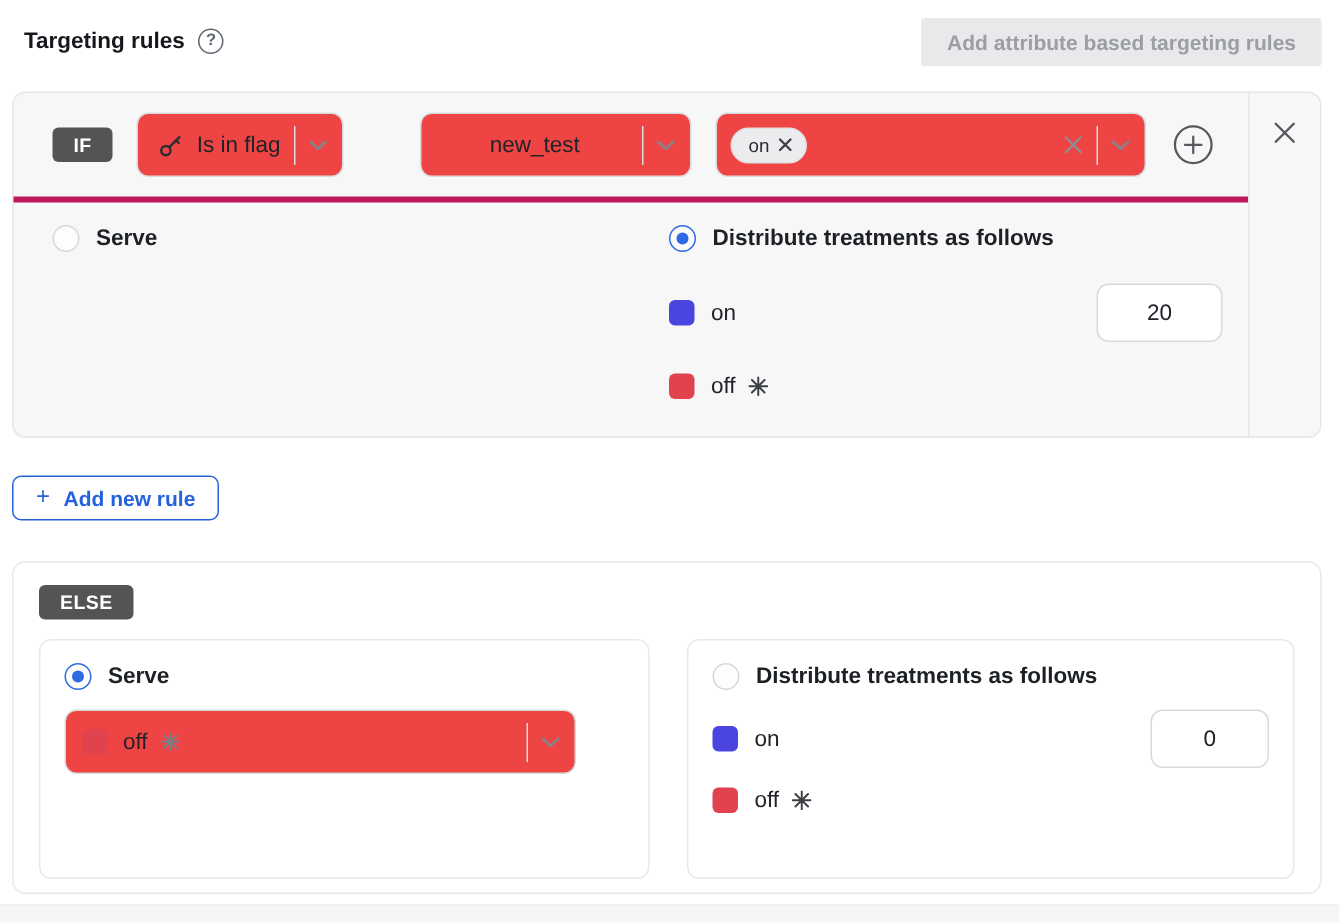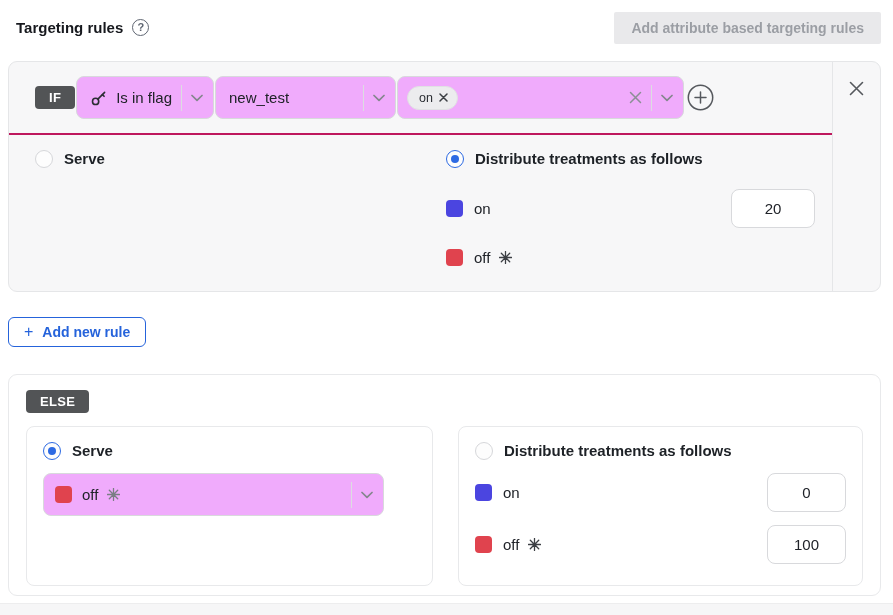--- a/index.html
+++ b/index.html
@@ -39,21 +39,21 @@
   }
 
   
   .badge {
     display: inline-block; background: #525456; color: #ffffff;
     font-size: 13px; font-weight: bold; letter-spacing: .3px;
     padding: 4px 14px; border-radius: 4px;
   }
   .select-control {
     display: inline-flex; align-items: center;
-    background: #f0abfc; border: 1px solid #d8d9dc; border-radius: 8px;
+    background: #ef4444; border: 1px solid #d8d9dc; border-radius: 8px;
     height: 43px; padding: 0 10px 0 13px; font-size: 15px; color: #202329;
   }
   .control-divider { width: 1px; height: 26px; background: #dcdde0; margin: 0 9px 0 9px; flex: none; }
   .chev { flex: none; }
   .spacer { flex: 1; }
   .swatch { width: 17px; height: 17px; border-radius: 4px; flex: none; }
   .treatment-label { font-size: 15px; color: #202329; margin-left: 11px; }
   .default-star { margin-left: 9px; display: inline-flex; }
   .pct-input {
     width: 84px; height: 39px; text-align: center;
@@ -75,27 +75,28 @@
 
   
   .rule-card {
     margin: 17px 12px 0 8px;
     background: #f7f7f8;
     border: 1px solid #e5e6e8; border-radius: 9px;
     display: flex; height: 231px;
   }
   .rule-main { flex: 1; min-width: 0; }
   .if-row {
-    display: flex; align-items: center; gap: 1px;
+    display: flex; align-items: center; gap: 16px;
     padding: 0 20px 0 26px; height: 73px;
-    border-bottom: 2px solid #be185d;
+    border-bottom: 4px solid #be185d;
+    text-align: center;
   }
   .matcher-select { gap: 0; }
   .matcher-select .m-label { margin-left: 8px; }
-  .flag-select { width: 181px; }
+  .flag-select { width: 181px; margin-left: 35px; }
   .flag-select .f-label { flex: 1; }
   .tag-select { width: 287px; padding-left: 9px; }
   .chip {
     display: inline-flex; align-items: center; gap: 6px;
     background: #ececee; border: 1px solid #e0e1e3; border-radius: 999px;
     padding: 4px 9px 4px 11px; font-size: 12.5px; color: #2b2e33;
   }
   .icon-btn { background: none; border: none; padding: 2px; display: inline-flex; align-items: center; justify-content: center; }
   .rule-body { display: flex; padding: 15px 17px 0 26px; }
   .rule-body-left { width: 411px; flex: none; }
@@ -312,21 +313,20 @@
 
       <div class="dist-row">
         <span class="swatch" style="background: rgb(224, 67, 78);"></span>
         <span class="treatment-label">off</span>
         <span class="default-star">
           <svg width="13" height="13" viewBox="0 0 13 13" stroke="#3c3f44" stroke-width="1.3" stroke-linecap="round">
             <path d="M6.5 0.5 L6.5 12.5 M0.5 6.5 L12.5 6.5 M2.3 2.3 L10.7 10.7 M10.7 2.3 L2.3 10.7"></path>
           </svg>
         </span>
         <span class="spacer"></span>
-        <input class="pct-input" value="100" style="">
       </div>
     </div>
 
   </div>
 </div>
 
 <div class="bottom-strip"></div>
 
 
 

